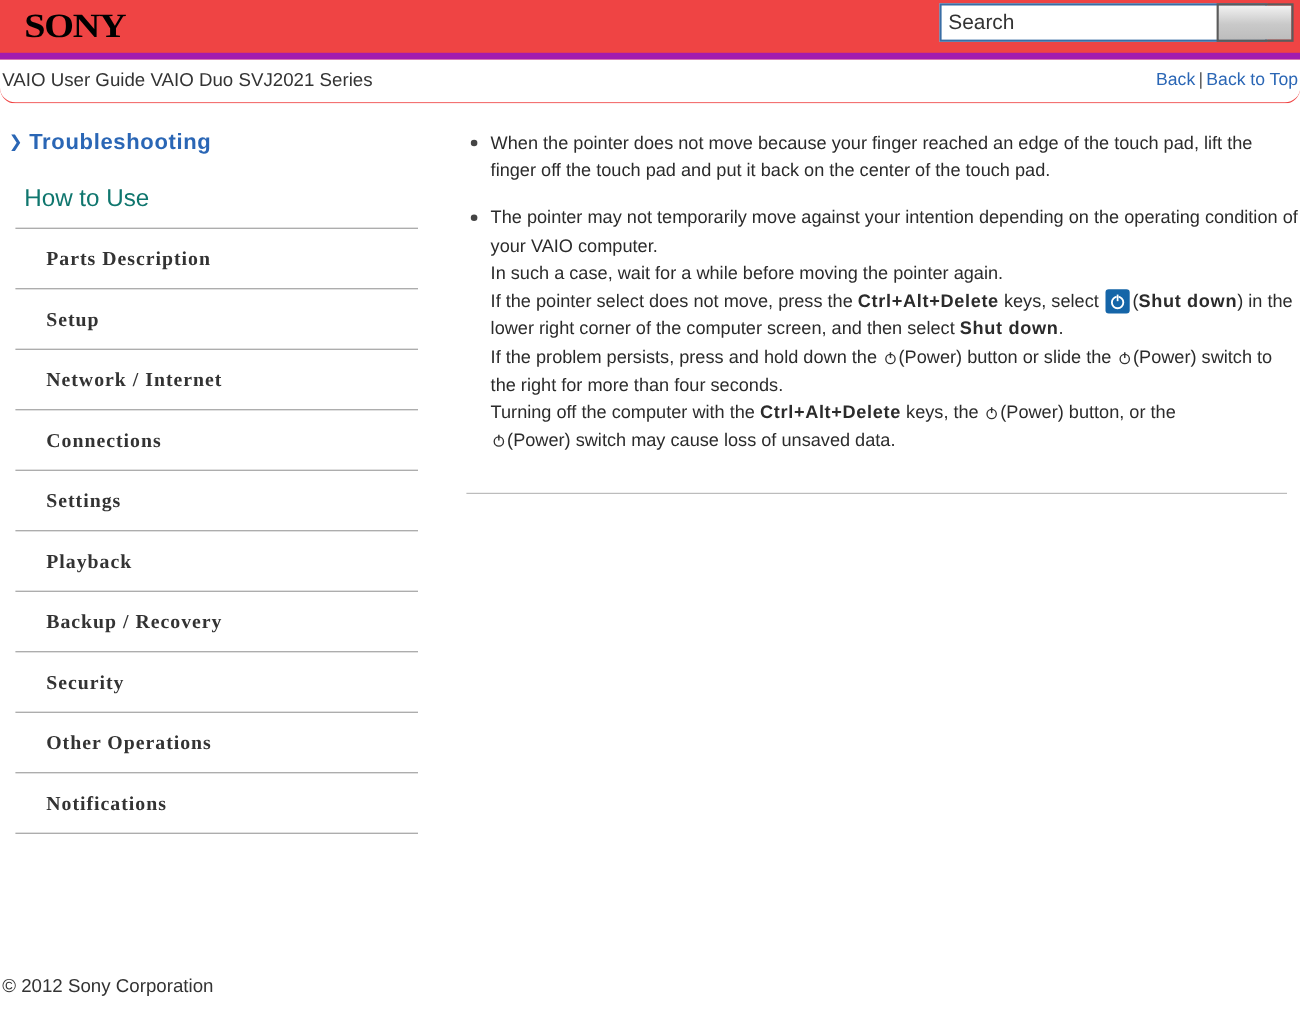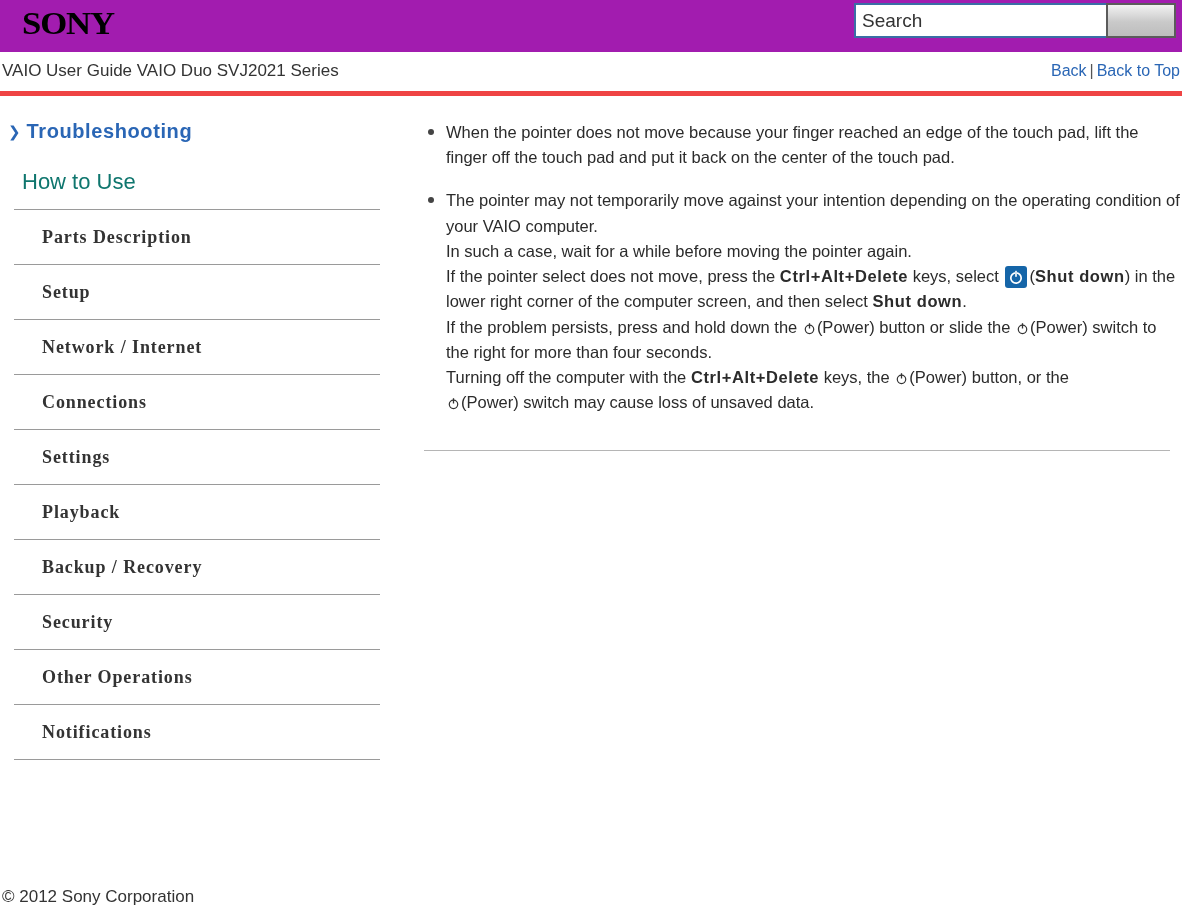--- a/index.html
+++ b/index.html
@@ -13,22 +13,22 @@
     font-family: "Liberation Sans", sans-serif;
     color: #222222;
     position: relative;
     overflow: hidden;
   }
 
   
   .header {
     position: relative;
     height: 48px;
-    border-bottom: 4px solid #a21caf;
-    background: #a21caf;
+    border-bottom: 6px solid #a21caf;
+    background: #ef4444;
   }
   .sony-logo {
     position: absolute;
     left: 22px;
     top: 6px;
     font-family: "Liberation Serif", serif;
     font-weight: bold;
     font-size: 31px;
     letter-spacing: -1px;
     color: #000000;
@@ -59,21 +59,22 @@
     border: 2px solid #5b5b5b;
     box-sizing: border-box;
     background: linear-gradient(#f2f2f2, #c9c9c9 55%, #bdbdbd);
     cursor: pointer;
   }
 
   
   .titlebar {
     position: relative;
     height: 39px;
-    border-bottom: 5px solid #ef4444;
+    border-bottom: 1px solid #ef4444;
+    border-radius: 14px;
   }
   .guide-title {
     position: absolute;
     left: 2px;
     top: 9px;
     font-size: 17px;
     color: #333333;
   }
   .nav-links {
     position: absolute;

